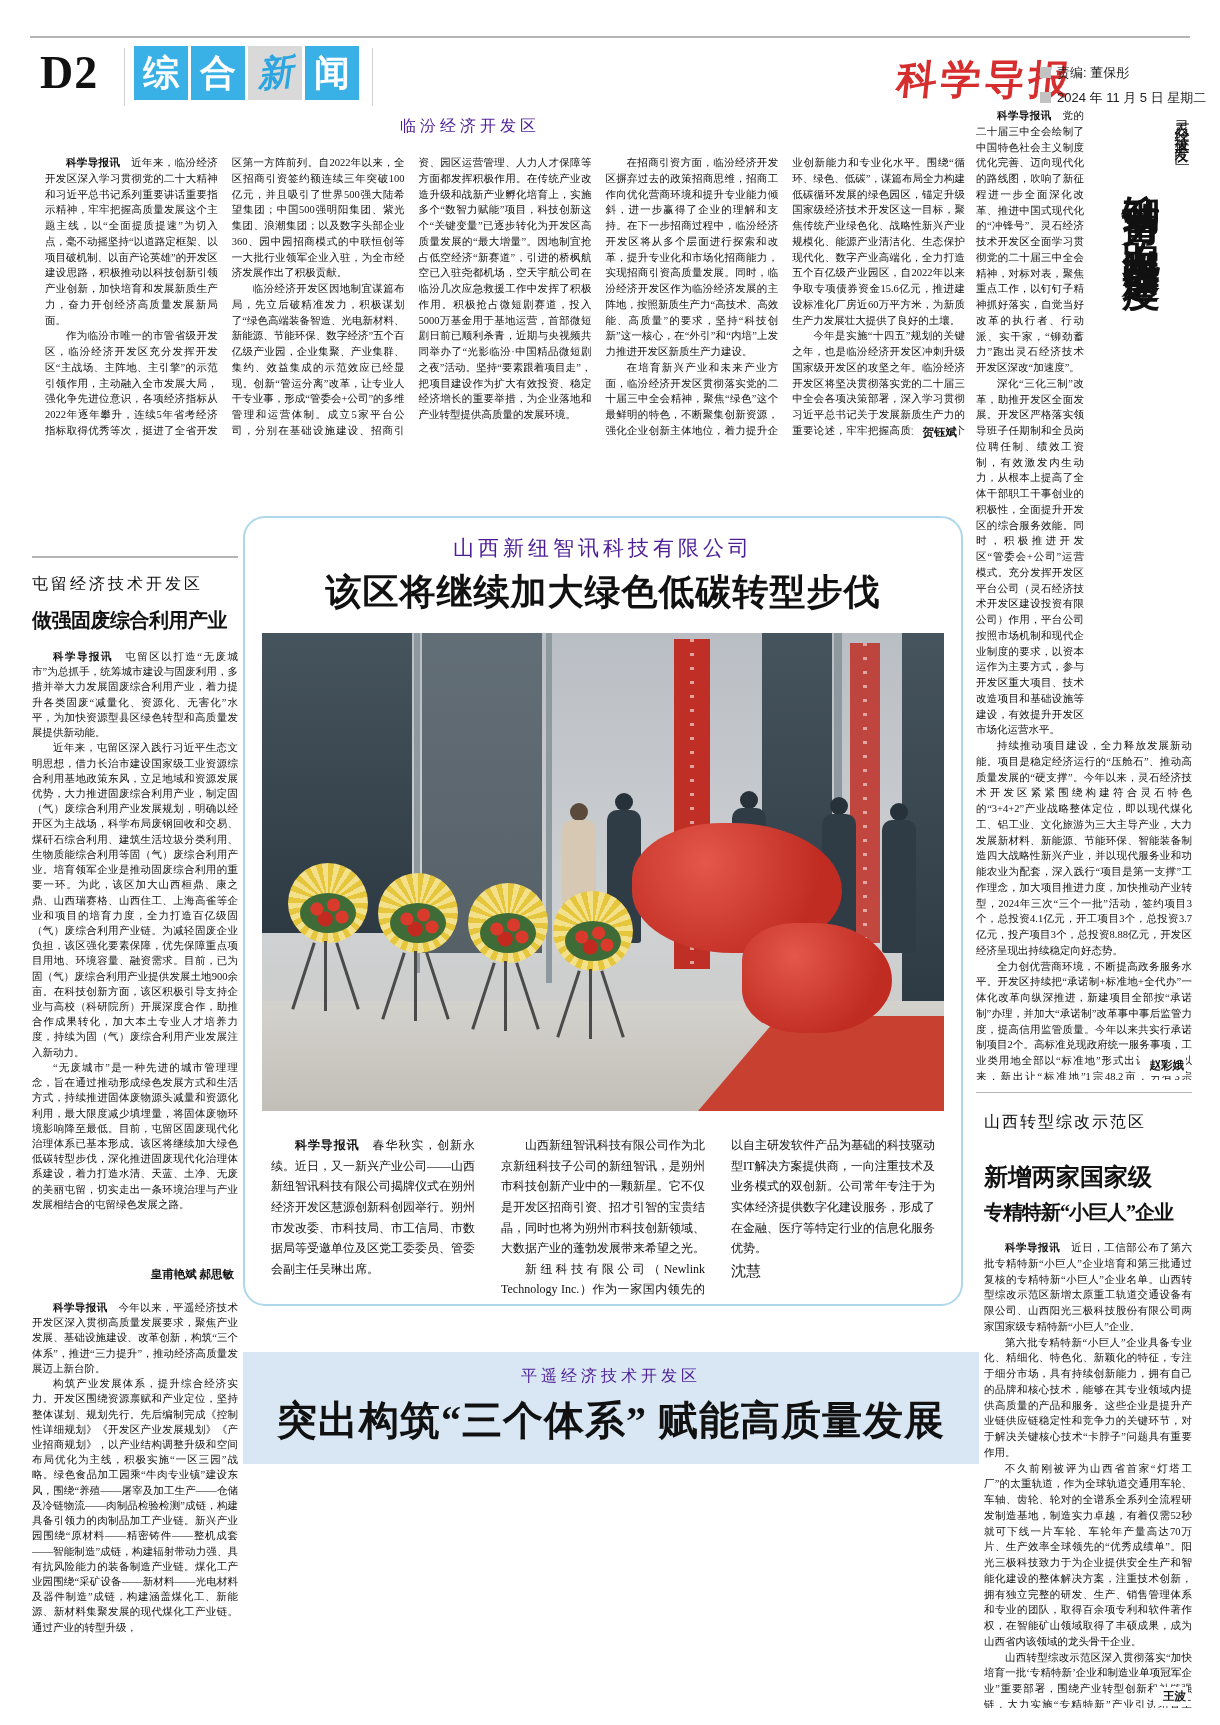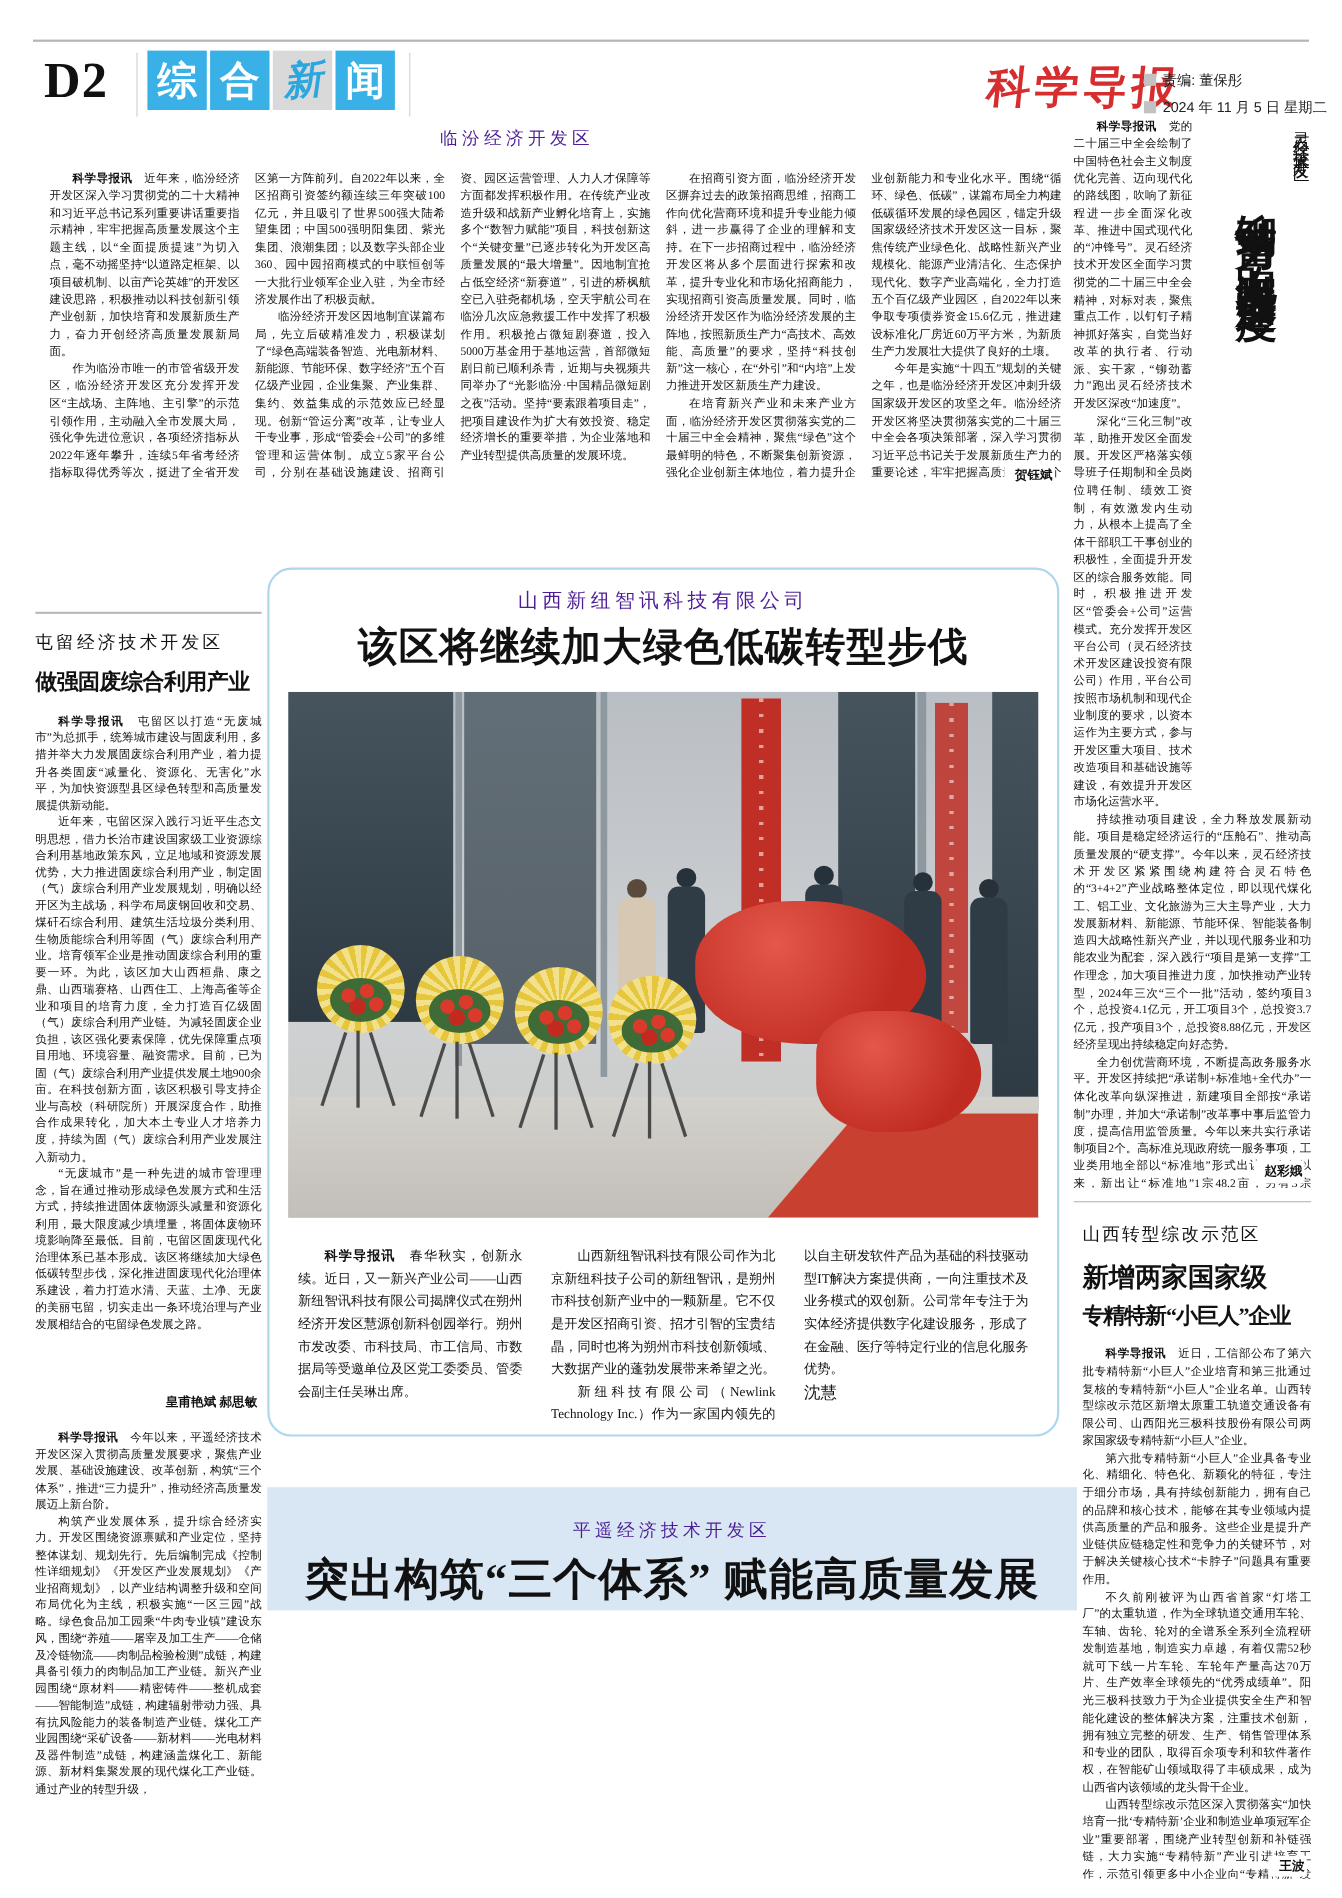--- a/index.html
+++ b/index.html
@@ -130,21 +130,21 @@
     <p><span class="lead-label">科学导报讯</span>　<span>党的二十届三中全会绘制了中国特色社会主义制度优化完善、迈向现代化的路线图，吹响了新征程进一步全面深化改革、推进中国式现代化的“冲锋号”。灵石经济技术开发区全面学习贯彻党的二十届三中全会精神，对标对表，聚焦重点工作，以钉钉子精神抓好落实，自觉当好改革的执行者、行动派、实干家，“铆劲蓄力”跑出灵石经济技术开发区深改“加速度”。</span></p>
     <p>深化“三化三制”改革，助推开发区全面发展。开发区严格落实领导班子任期制和全员岗位聘任制、绩效工资制，有效激发内生动力，从根本上提高了全体干部职工干事创业的积极性，全面提升开发区的综合服务效能。同时，积极推进开发区“管委会+公司”运营模式。充分发挥开发区平台公司（灵石经济技术开发区建设投资有限公司）作用，平台公司按照市场机制和现代企业制度的要求，以资本运作为主要方式，参与开发区重大项目、技术改造项目和基础设施等建设，有效提升开发区市场化运营水平。</p>
     <p>持续推动项目建设，全力释放发展新动能。项目是稳定经济运行的“压舱石”、推动高质量发展的“硬支撑”。今年以来，灵石经济技术开发区紧紧围绕构建符合灵石特色的“3+4+2”产业战略整体定位，即以现代煤化工、铝工业、文化旅游为三大主导产业，大力发展新材料、新能源、节能环保、智能装备制造四大战略性新兴产业，并以现代服务业和功能农业为配套，深入践行“项目是第一支撑”工作理念，加大项目推进力度，加快推动产业转型，2024年三次“三个一批”活动，签约项目3个，总投资4.1亿元，开工项目3个，总投资3.7亿元，投产项目3个，总投资8.88亿元，开发区经济呈现出持续稳定向好态势。</p>
     <p>全力创优营商环境，不断提高政务服务水平。开发区持续把“承诺制+标准地+全代办”一体化改革向纵深推进，新建项目全部按“承诺制”办理，并加大“承诺制”改革事中事后监管力度，提高信用监管质量。今年以来共实行承诺制项目2个。高标准兑现政府统一服务事项，工业类用地全部以“标准地”形式出让。今年以来，新出让“标准地”1宗48.2亩，另有3宗273.8025亩正在走程序，预计年底完成出让。强化领办代办队伍建设，实行一项目一方案办法，推行一项目一管家模式，为投资项目提供“需求式”服务，今年以来，已为17个项目提供代办服务。</p>
     <div class="byline-pin" style="right:6px;bottom:4px;">赵彩娥</div>
   </div>
   <div class="abs rule" style="left:976px;top:1092px;width:216px;height:1px;"></div>
 
   <div class="abs" style="left:984px;top:1112px;width:208px;height:596px;overflow:hidden;">
     <div class="kicker-left">山西转型综改示范区</div>
-    <div class="serif-head" style="font-size:24px;margin-top:12px;">新增两家国家级</div>
+    <div class="serif-head" style="font-size:24px;margin-top:28px;">新增两家国家级</div>
     <div class="serif-head" style="font-size:20px;margin-top:6px;letter-spacing:-1px;">专精特新“小巨人”企业</div>
     <div class="body-text" style="margin-top:14px;">
       <p><span class="lead-label">科学导报讯</span>　<span>近日，工信部公布了第六批专精特新“小巨人”企业培育和第三批通过复核的专精特新“小巨人”企业名单。山西转型综改示范区新增太原重工轨道交通设备有限公司、山西阳光三极科技股份有限公司两家国家级专精特新“小巨人”企业。</span></p>
       <p>第六批专精特新“小巨人”企业具备专业化、精细化、特色化、新颖化的特征，专注于细分市场，具有持续创新能力，拥有自己的品牌和核心技术，能够在其专业领域内提供高质量的产品和服务。这些企业是提升产业链供应链稳定性和竞争力的关键环节，对于解决关键核心技术“卡脖子”问题具有重要作用。</p>
       <p>不久前刚被评为山西省首家“灯塔工厂”的太重轨道，作为全球轨道交通用车轮、车轴、齿轮、轮对的全谱系全系列全流程研发制造基地，制造实力卓越，有着仅需52秒就可下线一片车轮、车轮年产量高达70万片、生产效率全球领先的“优秀成绩单”。阳光三极科技致力于为企业提供安全生产和智能化建设的整体解决方案，注重技术创新，拥有独立完整的研发、生产、销售管理体系和专业的团队，取得百余项专利和软件著作权，在智能矿山领域取得了丰硕成果，成为山西省内该领域的龙头骨干企业。</p>
       <p>山西转型综改示范区深入贯彻落实“加快培育一批‘专精特新’企业和制造业单项冠军企业”重要部署，围绕产业转型创新和补链强链，大力实施“专精特新”产业引进培育工作，示范引领更多中小企业向“专精特新”发展。截至目前，山西转型综改示范区有国家级专精特新“小巨人”企业39家，省级专精特新中小企业592家，创新型中小企业813家。</p>
     </div>
     <div class="byline-pin" style="right:4px;bottom:2px;">王波</div>
   </div>
 
@@ -156,21 +156,21 @@
     </div>
     <div class="body-text" style="margin-top:14px;line-height:1.45;">
       <p><span class="lead-label">科学导报讯</span>　<span>屯留区以打造“无废城市”为总抓手，统筹城市建设与固废利用，多措并举大力发展固废综合利用产业，着力提升各类固废“减量化、资源化、无害化”水平，为加快资源型县区绿色转型和高质量发展提供新动能。</span></p>
       <p>近年来，屯留区深入践行习近平生态文明思想，借力长治市建设国家级工业资源综合利用基地政策东风，立足地域和资源发展优势，大力推进固废综合利用产业，制定固（气）废综合利用产业发展规划，明确以经开区为主战场，科学布局废钢回收和交易、煤矸石综合利用、建筑生活垃圾分类利用、生物质能综合利用等固（气）废综合利用产业。培育领军企业是推动固废综合利用的重要一环。为此，该区加大山西桓鼎、康之鼎、山西瑞赛格、山西住工、上海高雀等企业和项目的培育力度，全力打造百亿级固（气）废综合利用产业链。为减轻固废企业负担，该区强化要素保障，优先保障重点项目用地、环境容量、融资需求。目前，已为固（气）废综合利用产业提供发展土地900余亩。在科技创新方面，该区积极引导支持企业与高校（科研院所）开展深度合作，助推合作成果转化，加大本土专业人才培养力度，持续为固（气）废综合利用产业发展注入新动力。</p>
       <p>“无废城市”是一种先进的城市管理理念，旨在通过推动形成绿色发展方式和生活方式，持续推进固体废物源头减量和资源化利用，最大限度减少填埋量，将固体废物环境影响降至最低。目前，屯留区固废现代化治理体系已基本形成。该区将继续加大绿色低碳转型步伐，深化推进固废现代化治理体系建设，着力打造水清、天蓝、土净、无废的美丽屯留，切实走出一条环境治理与产业发展相结合的屯留绿色发展之路。</p>
     </div>
     <div class="byline-pin" style="right:2px;bottom:2px;">皇甫艳斌  郝思敏</div>
   </div>
 
   <div class="abs" id="xinniu-box" style="left:243px;top:516px;">
-    <div class="kicker" style="margin-top:16px;font-size:18px;">山西新纽智讯科技有限公司</div>
+    <div class="kicker" style="margin-top:16px;font-size:21px;">山西新纽智讯科技有限公司</div>
     <div id="xinniu-headline">该区将继续加大绿色低碳转型步伐</div>
 
     <div id="photo">
       <div class="glass" style="left:0;top:0;width:150px;height:300px;"></div>
       <div class="glass" style="left:160px;top:0;width:120px;height:320px;opacity:.75;"></div>
       <div class="glass" style="left:500px;top:0;width:70px;height:360px;"></div>
       <div class="glass" style="left:640px;top:0;width:42px;height:380px;"></div>
       <div class="mullion" style="left:152px;top:0;width:6px;height:340px;"></div>
       <div class="mullion" style="left:284px;top:0;width:6px;height:350px;"></div>
       <div class="mullion" style="left:572px;top:0;width:8px;height:370px;"></div>
@@ -248,17 +248,17 @@
       <div class="byline" style="padding-right:8px;">沈慧</div>
     </div>
   </div>
 
   <div class="abs body-text" style="left:32px;top:1300px;width:206px;height:425px;overflow:hidden;line-height:1.45;">
     <p><span class="lead-label">科学导报讯</span>　<span>今年以来，平遥经济技术开发区深入贯彻高质量发展要求，聚焦产业发展、基础设施建设、改革创新，构筑“三个体系”，推进“三力提升”，推动经济高质量发展迈上新台阶。</span></p>
     <p>构筑产业发展体系，提升综合经济实力。开发区围绕资源禀赋和产业定位，坚持整体谋划、规划先行。先后编制完成《控制性详细规划》《开发区产业发展规划》《产业招商规划》，以产业结构调整升级和空间布局优化为主线，积极实施“一区三园”战略。绿色食品加工园乘“牛肉专业镇”建设东风，围绕“养殖——屠宰及加工生产——仓储及冷链物流——肉制品检验检测”成链，构建具备引领力的肉制品加工产业链。新兴产业园围绕“原材料——精密铸件——整机成套——智能制造”成链，构建辐射带动力强、具有抗风险能力的装备制造产业链。煤化工产业园围绕“采矿设备——新材料——光电材料及器件制造”成链，构建涵盖煤化工、新能源、新材料集聚发展的现代煤化工产业链。通过产业的转型升级，</p>
   </div>
 
   <div class="abs" id="pingyao-headblock" style="left:243px;top:1352px;width:736px;height:112px;">
-    <div class="kicker" style="padding-top:29px;">平遥经济技术开发区</div>
+    <div class="kicker" style="padding-top:14px;">平遥经济技术开发区</div>
     <div id="pingyao-headline">突出构筑“三个体系”  赋能高质量发展</div>
   </div>
 
 </div>
 
 </body></html>

